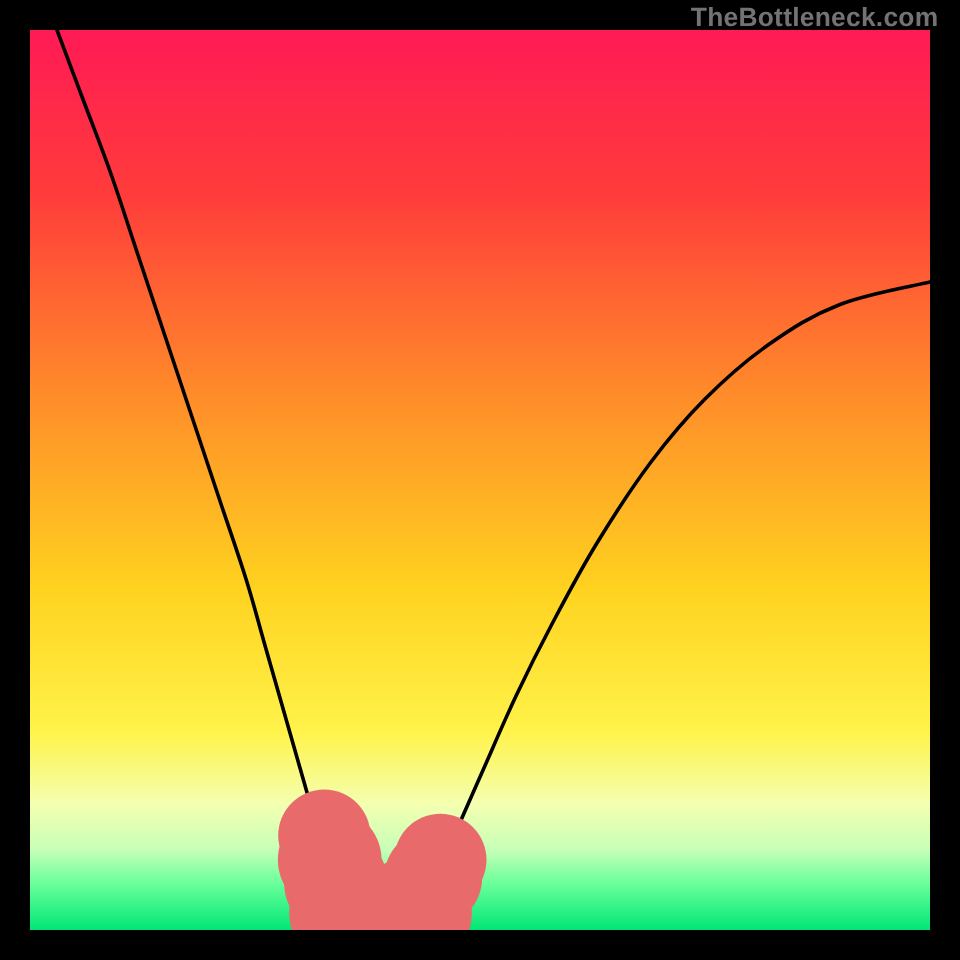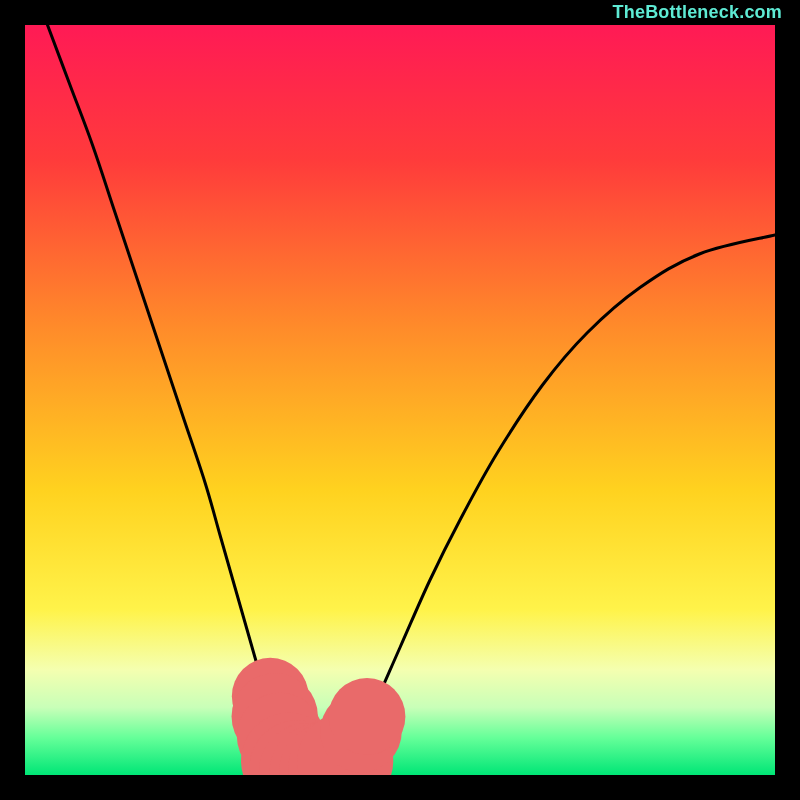--- a/index.html
+++ b/index.html
@@ -28,23 +28,23 @@
   }
   .gradient {
     position: absolute;
     inset: 0;
   }
   .watermark {
     position: absolute;
     top: 2px;
     right: 18px;
     font-family: Arial, Helvetica, sans-serif;
-    font-size: 18px;
+    font-size: 22px;
     font-weight: 600;
-    color: #5eead4;
+    color: #737373;
     letter-spacing: 0.2px;
   }
   svg.curves {
     position: absolute;
     inset: 0;
   }
 </style>
 </head>
 <body>
 

